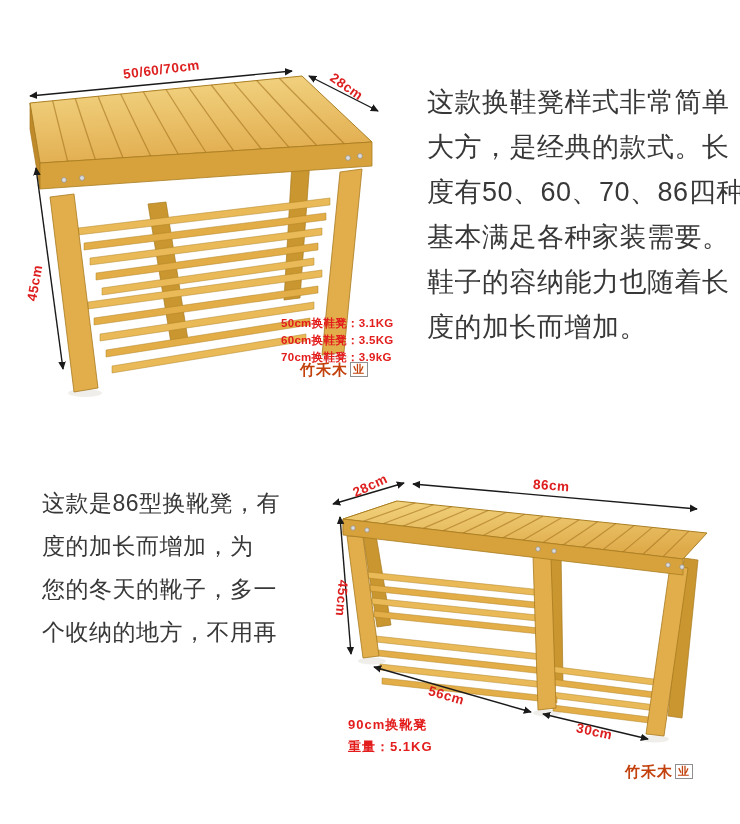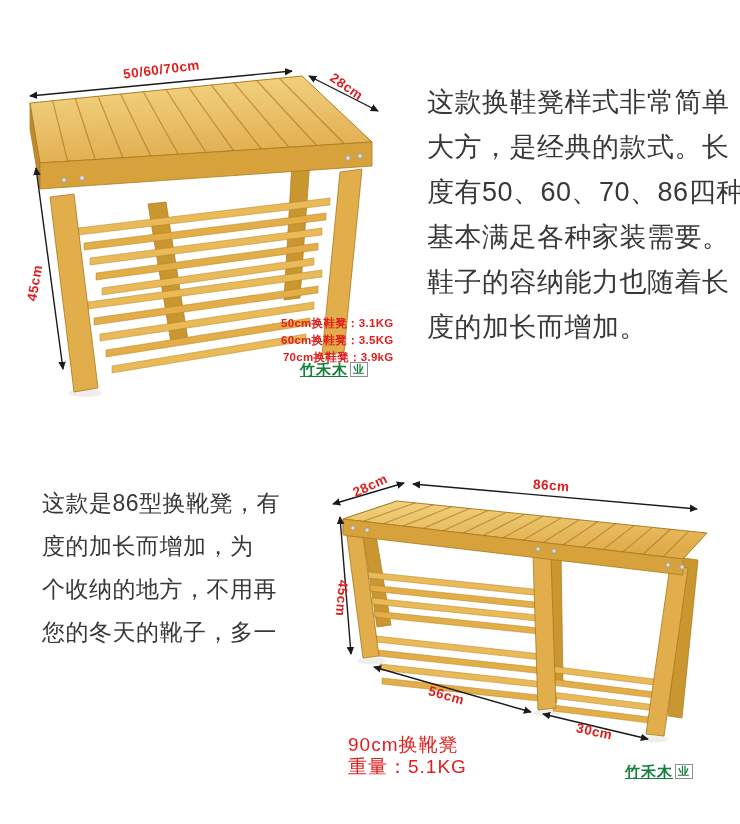--- a/index.html
+++ b/index.html
@@ -11,29 +11,29 @@
   .dim-label{
     position:absolute;color:#dd1f1f;font-weight:bold;font-size:13.5px;
     white-space:nowrap;letter-spacing:0.5px;line-height:16px;
   }
   .para{position:absolute;color:#383838;font-weight:300;}
   .para-top{left:427px;top:80px;width:316px;font-size:27px;line-height:45px;letter-spacing:0.5px;}
   .para-bottom{left:42px;top:482px;width:290px;font-size:23px;line-height:43px;letter-spacing:0.5px;}
   .pline{white-space:nowrap;}
   .weight-block{
     position:absolute;left:281px;top:315px;color:#e31c1c;font-weight:bold;
-    font-size:11.5px;line-height:17px;white-space:nowrap;letter-spacing:0.3px;text-align:right;
+    font-size:11.5px;line-height:17px;white-space:nowrap;letter-spacing:0.3px;
   }
   .product-block{
-    position:absolute;left:348px;top:734px;color:#e31c1c;font-weight:normal;
-    font-size:19px;line-height:22px;white-space:nowrap;letter-spacing:1px;
+    position:absolute;left:348px;top:714px;color:#e31c1c;font-weight:bold;
+    font-size:13px;line-height:22px;white-space:nowrap;letter-spacing:1px;
   }
   .watermark{
-    position:absolute;color:#15803d;font-size:15px;font-weight:bold;
-    letter-spacing:1px;white-space:nowrap;text-decoration:underline;
+    position:absolute;color:#c2410c;font-size:15px;font-weight:bold;
+    letter-spacing:1px;white-space:nowrap;
   }
   .wm-box{
     display:inline-block;border:1px solid #8f8f8f;font-size:11px;
     padding:0 2px;margin-left:2px;vertical-align:2px;line-height:13px;
   }
 </style>
 </head>
 <body>
 
 <div class="canvas">
@@ -183,22 +183,22 @@
     <div class="pline">大方，是经典的款式。长</div>
     <div class="pline">度有50、60、70、86四种</div>
     <div class="pline">基本满足各种家装需要。</div>
     <div class="pline">鞋子的容纳能力也随着长</div>
     <div class="pline">度的加长而增加。</div>
   </div>
 
   <div class="para para-bottom">
     <div class="pline">这款是86型换靴凳，有</div>
     <div class="pline">度的加长而增加，为</div>
+    <div class="pline">您的冬天的靴子，多一</div>
     <div class="pline">个收纳的地方，不用再</div>
-    <div class="pline">您的冬天的靴子，多一</div>
   </div>
 
   <div class="dim-label" style="left:352px;top:478px;transform:rotate(-25deg);">28cm</div>
   <div class="dim-label" style="left:533px;top:478px;transform:rotate(4deg);">86cm</div>
   <div class="dim-label" style="left:323px;top:590px;transform:rotate(95deg);">45cm</div>
   <div class="dim-label" style="left:428px;top:688px;transform:rotate(16deg);">56cm</div>
   <div class="dim-label" style="left:576px;top:724px;transform:rotate(12deg);">30cm</div>
 
   <div class="product-block">
     <div>90cm换靴凳</div>

